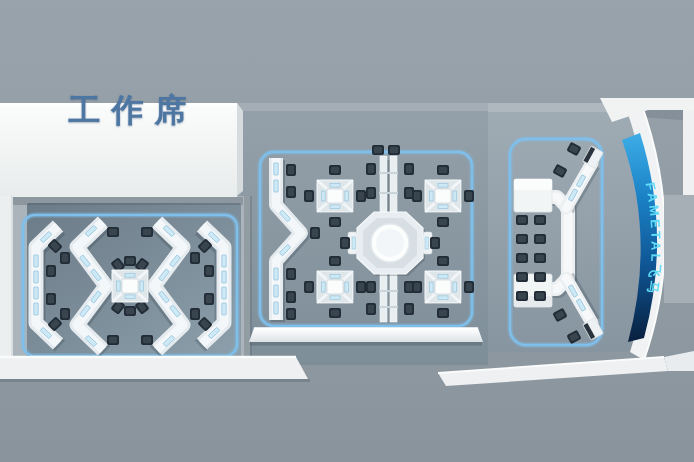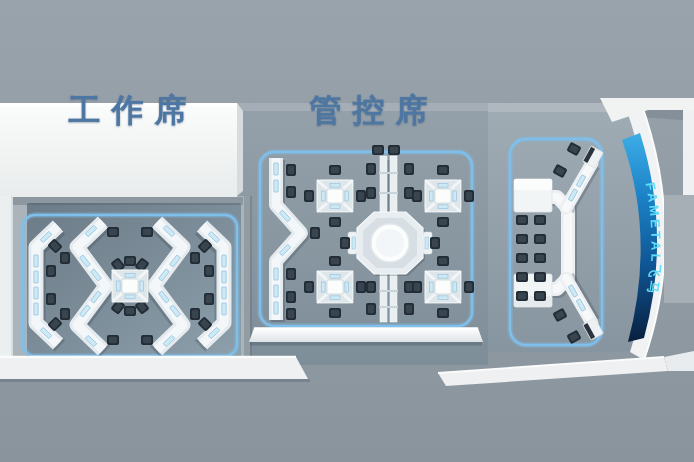--- a/index.html
+++ b/index.html
@@ -290,14 +290,13 @@
         <use href="#chair" transform="translate(522,277)"></use>
         <use href="#chair" transform="translate(540,277)"></use>
         <use href="#chair" transform="translate(522,296)"></use>
         <use href="#chair" transform="translate(540,296)"></use>
       </g>
     </g>
   </g>
 </svg>
 
 <div class="zone-title t-work">工作席</div>
-<div class="zone-title t-control">管控席</div>
 </div>
 
 </body></html>

